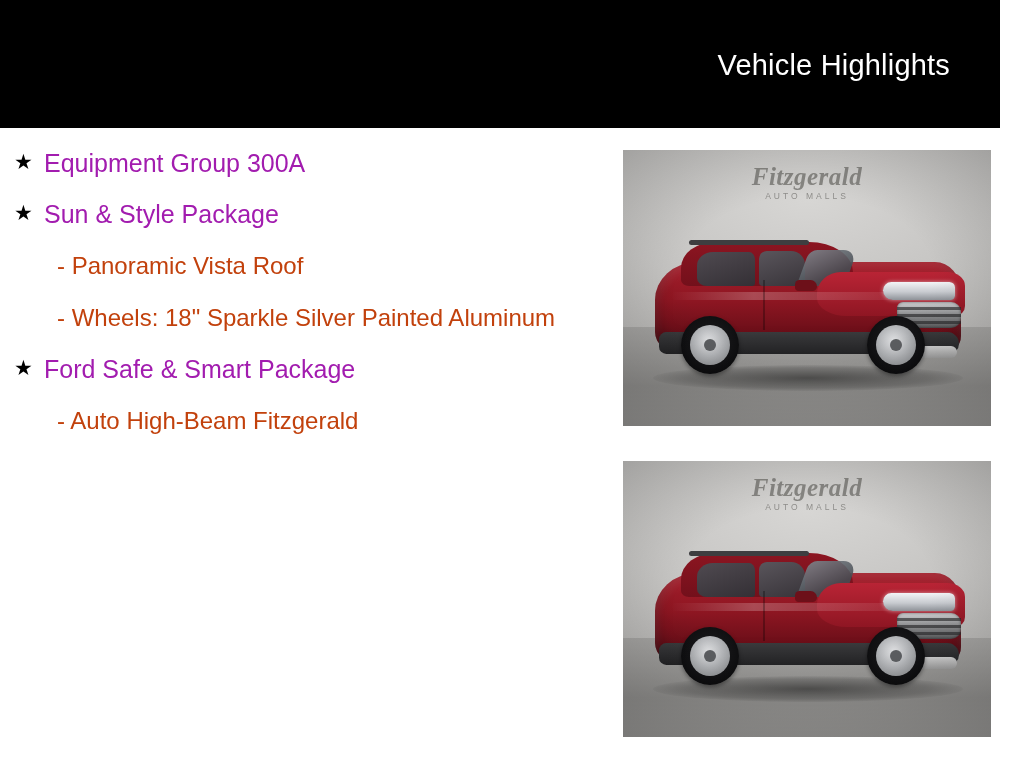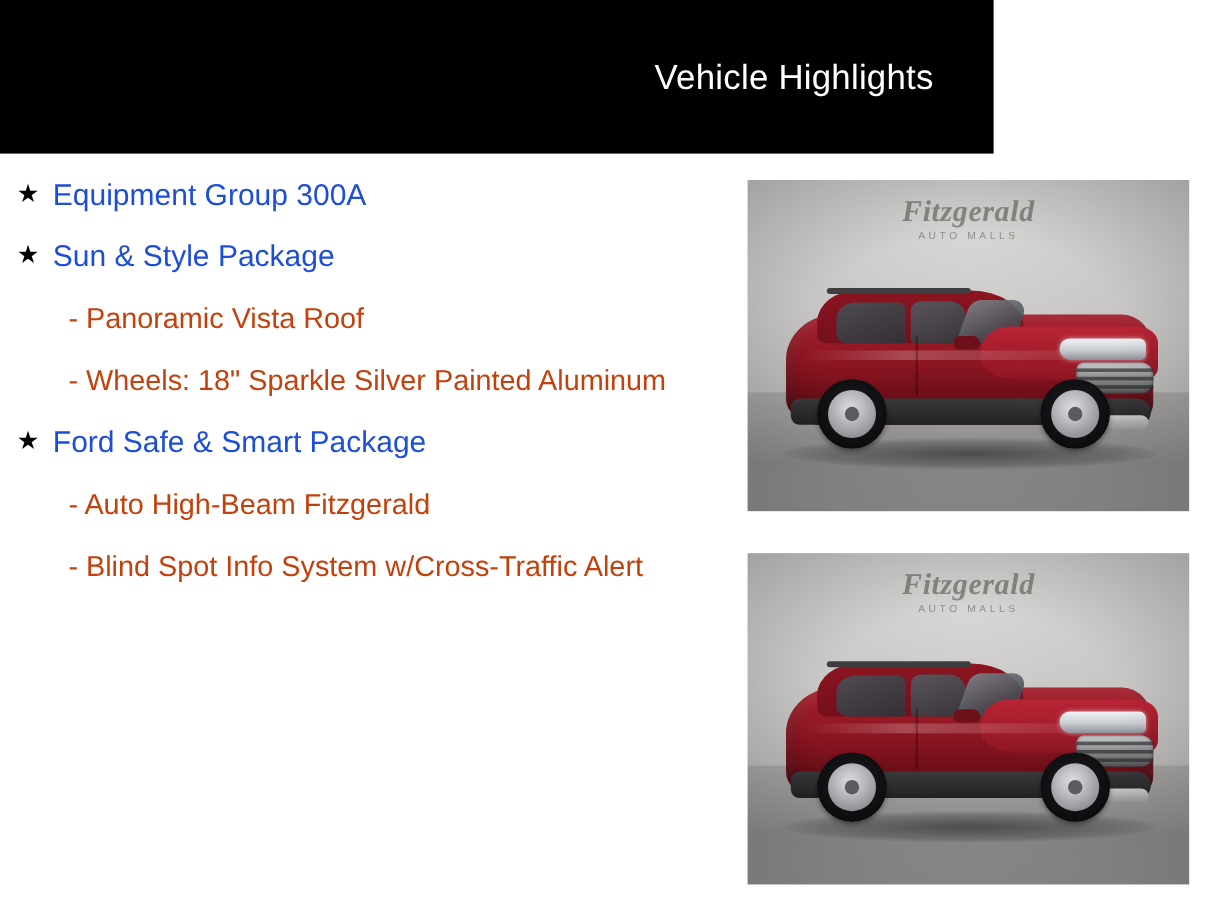--- a/index.html
+++ b/index.html
@@ -13,21 +13,21 @@
     font-family: "Liberation Sans", sans-serif;
     overflow: hidden;
     position: relative;
   }
 
   
   .header {
     position: absolute;
     left: 0;
     top: 0;
-    width: 828px;
+    width: 1000px;
     height: 128px;
     background: #000000;
     box-sizing: border-box;
   }
   .header-title {
     position: absolute;
     right: 50px;
     top: 48px;
     color: #ffffff;
     font-size: 29px;
@@ -65,21 +65,21 @@
     min-width: 30px;
     font-size: 21px;
     line-height: 30px;
     color: #000000;
     text-align: left;
     padding-top: 1px;
   }
   .hl-text {
     font-size: 25px;
     line-height: 34px;
-    color: #1d4ed8;
+    color: #a21caf;
   }
   .hl-sub-indent {
     width: 43px;
     min-width: 43px;
   }
   .hl-sub-text {
     font-size: 24px;
     line-height: 35px;
     color: #c2410c;
     max-width: 500px;
@@ -388,24 +388,20 @@
     <div class="hl-row">
       <div class="hl-star">★</div>
       <div class="hl-text">Ford Safe &amp; Smart Package</div>
     </div>
 
     <div class="hl-row sub">
       <div class="hl-sub-indent"></div>
       <div class="hl-sub-text">- Auto High-Beam Fitzgerald</div>
     </div>
 
-    <div class="hl-row sub">
-      <div class="hl-sub-indent"></div>
-      <div class="hl-sub-text">- Blind Spot Info System w/Cross-Traffic Alert</div>
-    </div>
 
 
   </div>
 
   <div class="photo photo-1">
     <div class="photo-bg"></div>
     <div class="photo-floor"></div>
 
     <div class="car">
       <div class="car-shadow"></div>

